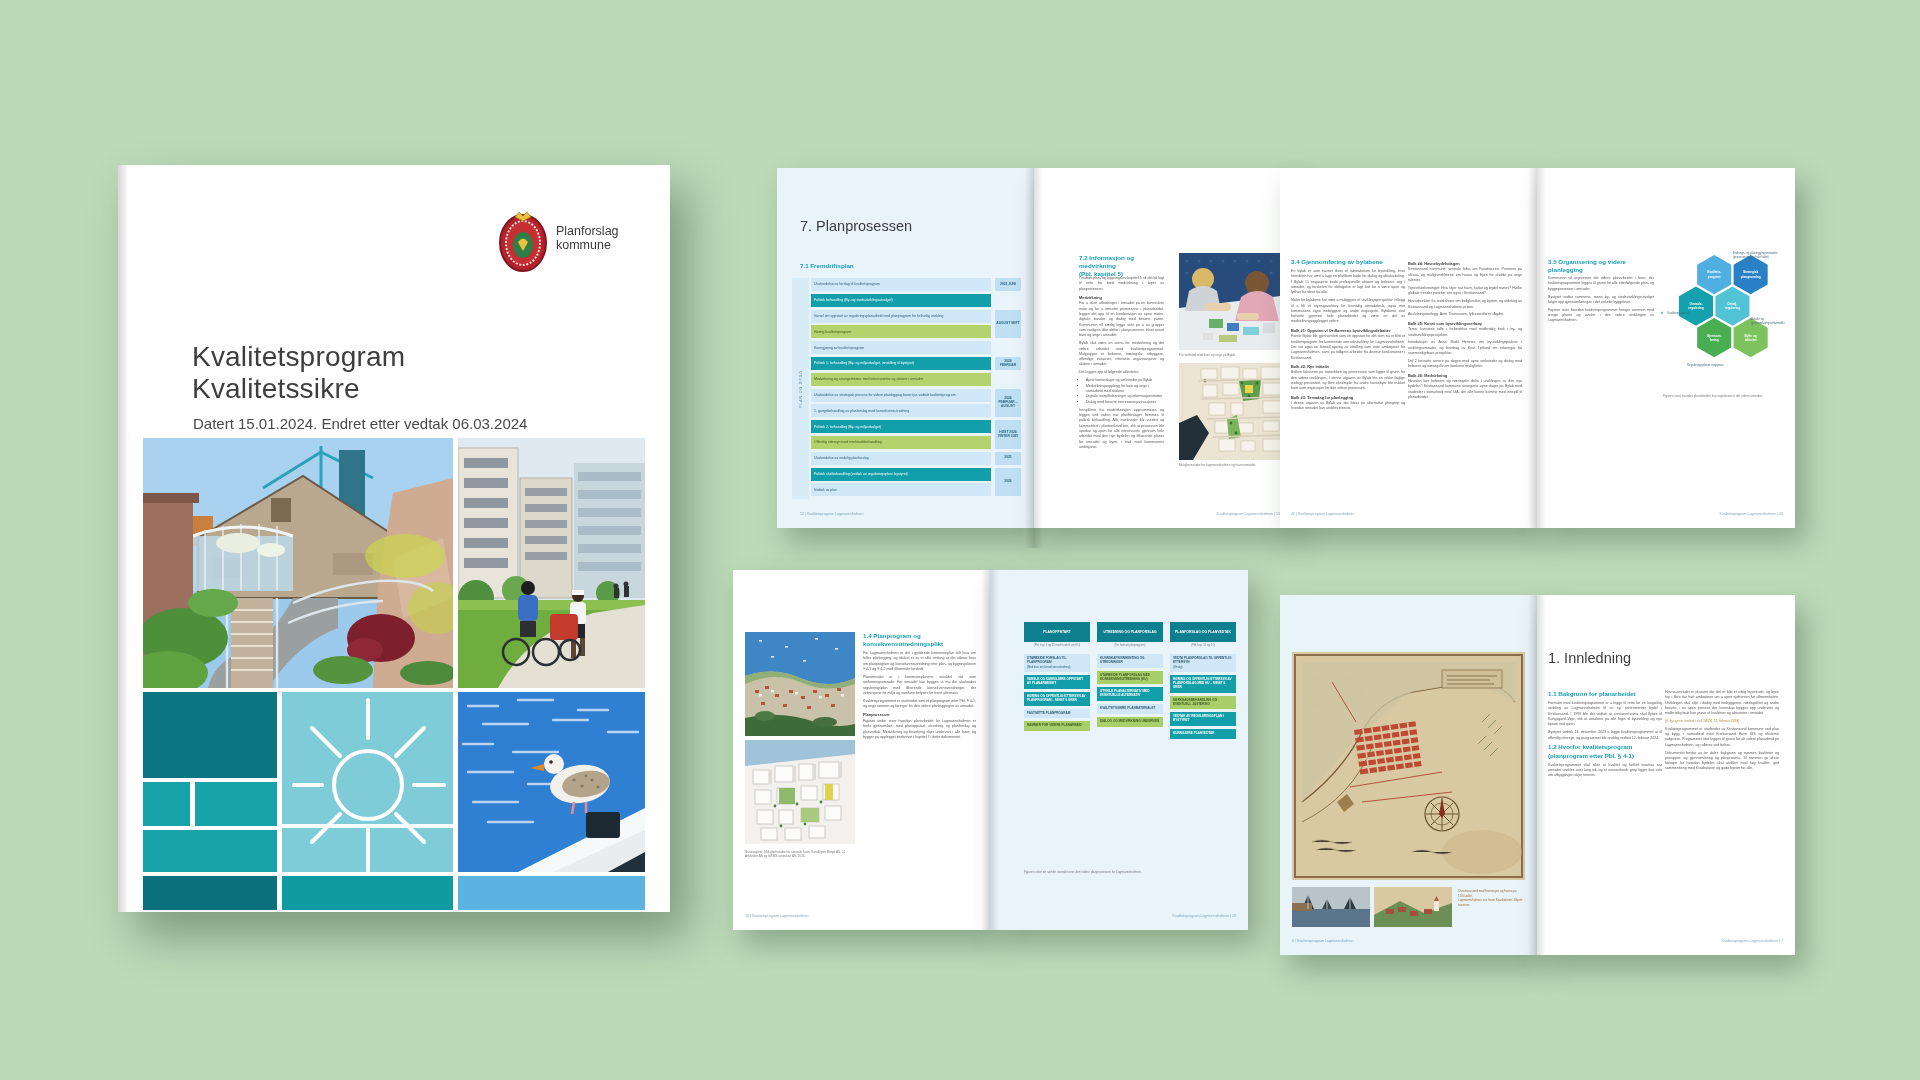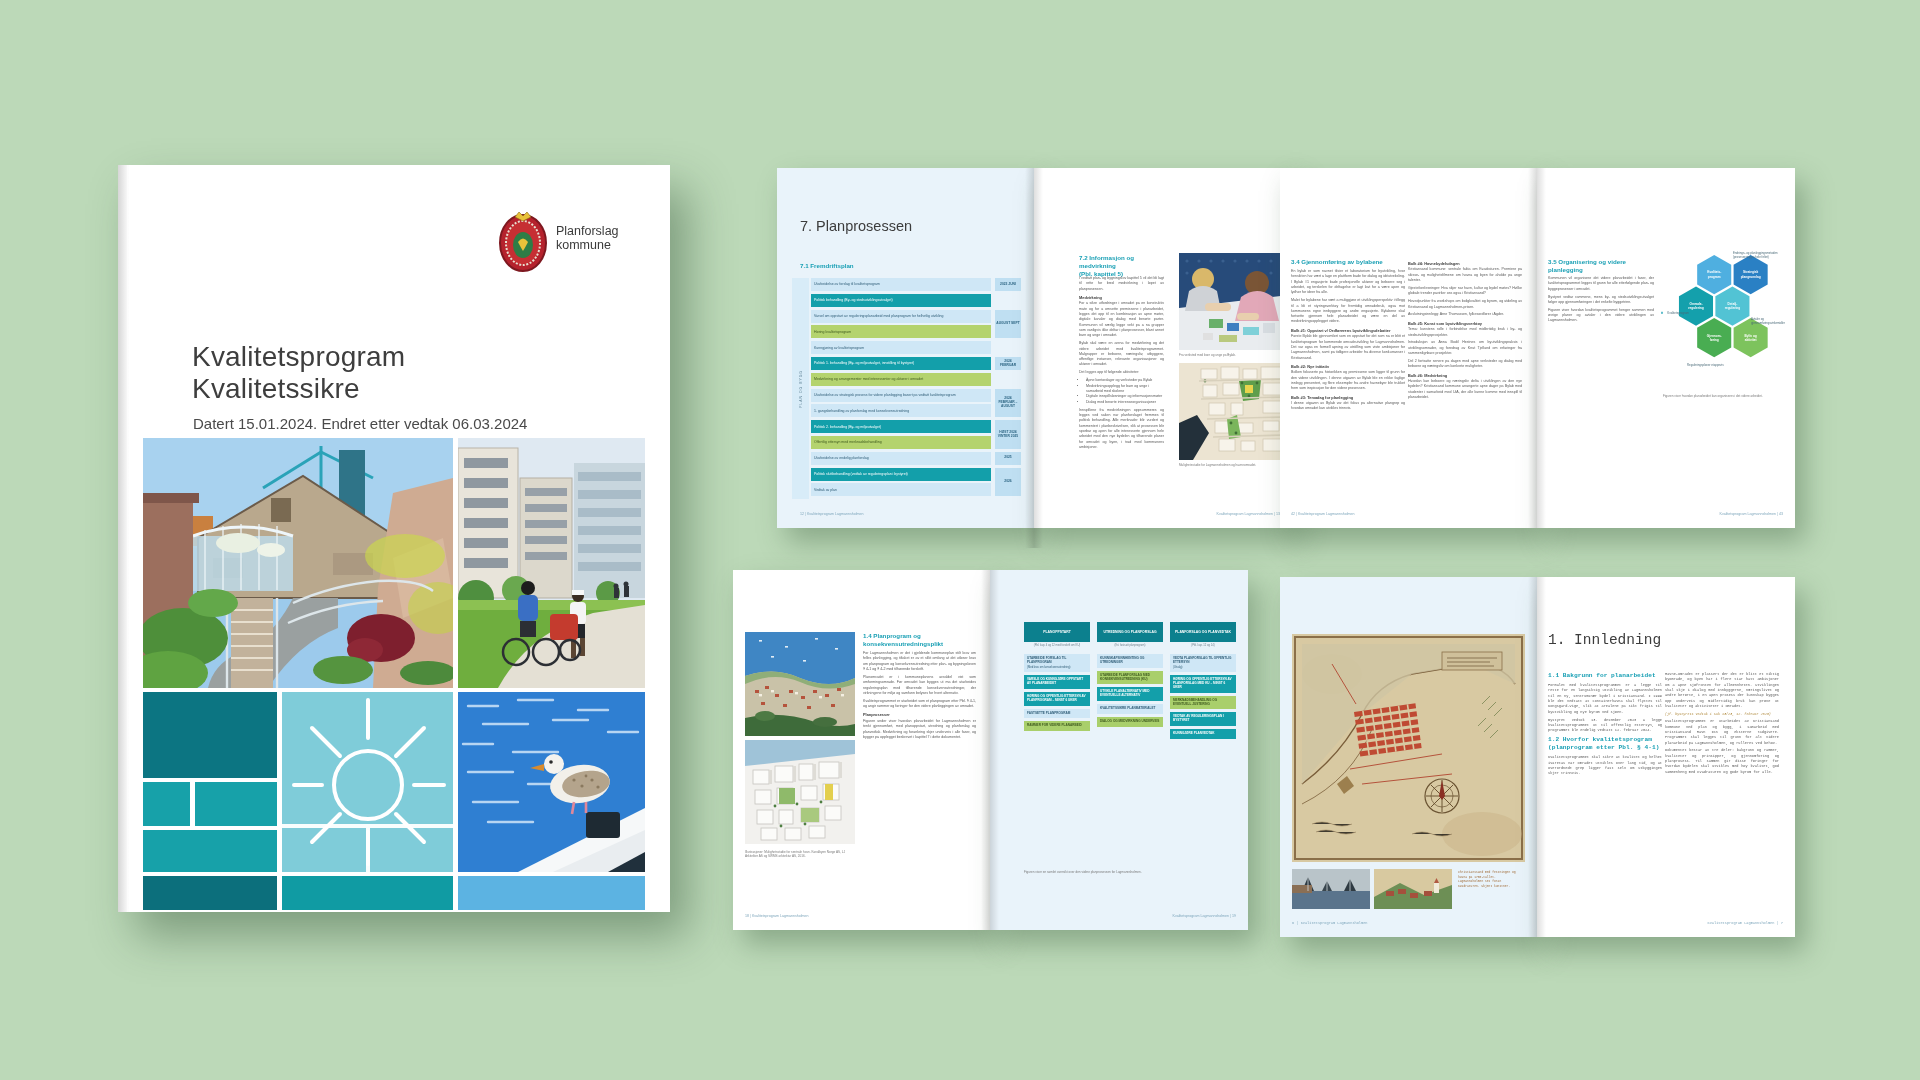--- a/index.html
+++ b/index.html
@@ -584,21 +584,21 @@
             <div class="pcell teal">Vedtak av reguleringsplan i bystyret</div>
             <div class="pcell teal">Kunngjøre planvedtak</div>
           </div>
         </div>
       <div class="abs caption" style="left:34px;top:300px;width:200px;">Figuren viser en samlet oversikt over den videre planprosessen for Lagmannsholmen.</div>
       <div class="footer" style="right:12px;top:344px;text-align:right;">Kvalitetsprogram Lagmannsholmen | 19</div>
     </div>
     <div class="gutter" style="left:248px;"></div>
   </div>
 
-  <div class="abs" style="left:1280px;top:577px;width:515px;height:360px;font-family:Liberation Mono, monospace;">
+  <div class="abs" style="left:1280px;top:595px;width:515px;height:360px;">
     <div class="page pageblue" style="left:0;top:0;width:257px;height:360px;">
       <div class="abs" style="left:12px;top:57px;width:233px;height:228px;overflow:hidden;">
         <svg width="233" height="228" viewBox="0 0 233 228">
           <rect width="233" height="228" fill="#d8c9a2"></rect>
           <rect x="3" y="3" width="227" height="222" fill="none" stroke="#8a6f49" stroke-width="2"></rect>
           <ellipse cx="40" cy="40" rx="30" ry="20" fill="#cbb98e" opacity=".5"></ellipse>
           <ellipse cx="190" cy="200" rx="40" ry="22" fill="#c9b488" opacity=".5"></ellipse>
           <path d="M10 150 q40 -30 60 -70 q15 -30 50 -40 l60 -10 q30 0 43 20" fill="none" stroke="#7a5e3a" stroke-width="1.4"></path>
           <path d="M10 170 q50 -25 70 -75" fill="none" stroke="#7a5e3a" stroke-width=".8"></path>
           <polygon points="10,150 70,80 120,40 180,30 223,50 223,10 10,10" fill="#cfc5a4" opacity=".8"></polygon>

